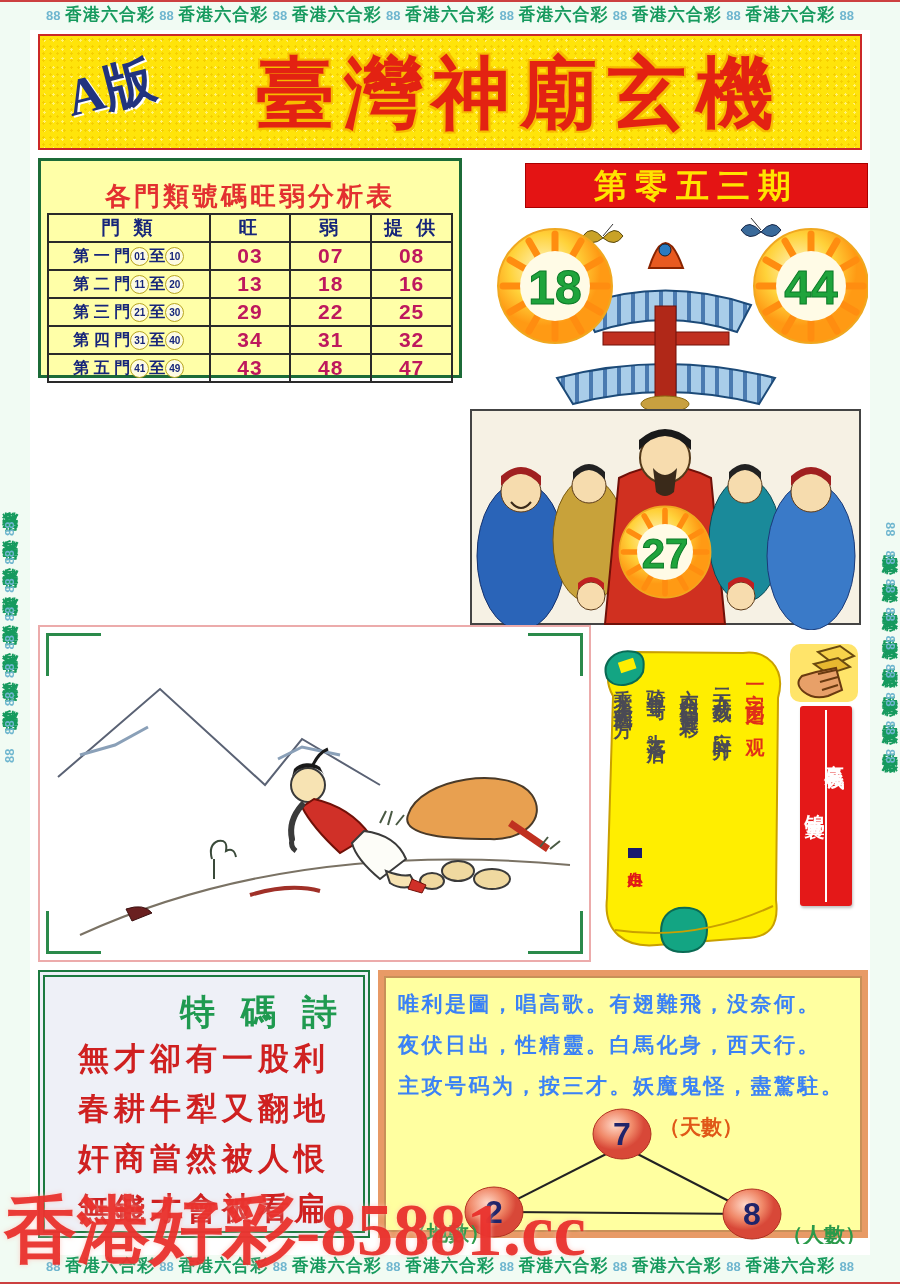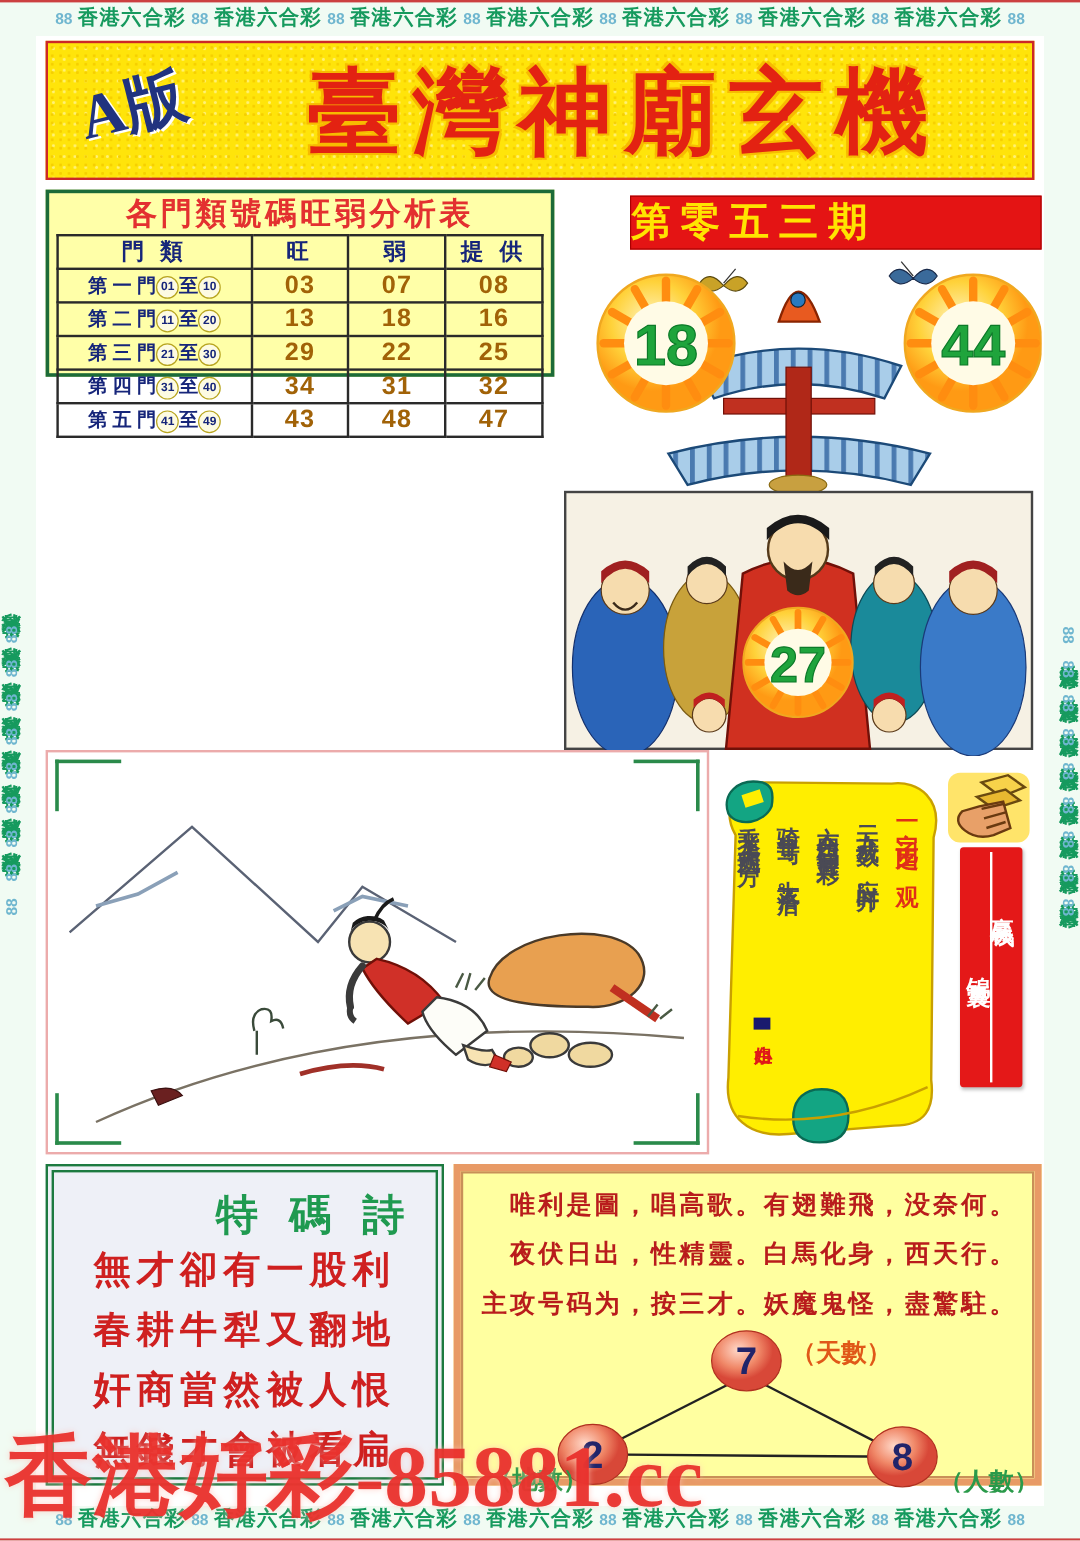--- a/index.html
+++ b/index.html
@@ -29,35 +29,35 @@
     background:#ffe40a;
     background-image:radial-gradient(#f5cf00 1px,transparent 1.4px),radial-gradient(#fff176 1px,transparent 1.4px);
     background-size:7px 7px,9px 9px;}
   .edition-badge{position:absolute;left:26px;top:18px;font-size:52px;font-weight:bold;color:#21337f;
     transform:rotate(-14deg);font-family:"Liberation Serif",serif;text-shadow:2px 2px 0 #ffffff;}
   .main-title{position:absolute;left:150px;top:12px;width:660px;text-align:center;font-size:78px;line-height:92px;
     font-family:"Liberation Serif",serif;font-weight:bold;color:#e32212;letter-spacing:10px;
     text-shadow:0 0 3px #f7bb00,2px 2px 0 #f7bb00,-2px -2px 0 #f7bb00,2px -2px 0 #f7bb00,-2px 2px 0 #f7bb00;}
 
   
-  .table-box{left:8px;top:128px;width:424px;height:156px;background:#ffffa8;border:3px solid #1c6b38;padding:2px 6px;}
+  .table-box{left:8px;top:128px;width:424px;height:220px;background:#ffffa8;border:3px solid #1c6b38;padding:20px 6px;}
   .table-title{color:#e33030;font-size:26px;font-weight:bold;text-align:center;letter-spacing:3px;
     font-family:"Liberation Serif",serif;line-height:32px;}
   table.analysis{border-collapse:collapse;width:100%;table-layout:fixed;}
   table.analysis th,table.analysis td{border:2px solid #2a2a2a;text-align:center;padding:0;height:26px;}
   table.analysis th{color:#16257a;font-size:19px;letter-spacing:4px;margin-top:16px;}
   td.gate{color:#16257a;font-weight:bold;font-size:16px;white-space:nowrap;margin-top:47px;}
   .circ{display:inline-block;width:17px;height:17px;line-height:17px;border:1px solid #b8a520;border-radius:50%;
     font-size:10px;font-weight:bold;color:#16257a;background:#fdfbe2;vertical-align:1px;}
-  td.num{color:#a16207;font-size:21px;font-weight:bold;letter-spacing:1px;}
+  td.num{color:#be185d;font-size:21px;font-weight:bold;letter-spacing:1px;}
   col.c-gate{width:40%;}
 
   
   .issue-banner{left:495px;top:133px;width:343px;height:45px;background:#e41414;border:1px solid #a00;
-    color:#ffe400;font-size:33px;font-weight:bold;line-height:45px;letter-spacing:8px;
+    color:#ffe400;font-size:33px;font-weight:bold;text-align:center;line-height:45px;letter-spacing:8px;
     font-family:"Liberation Serif",serif;}
 
   
   .art-box{left:433px;top:180px;width:405px;height:420px;}
 
   
   .kuihua-box{left:8px;top:340px;width:424px;height:246px;background:#fcfcf0;border:4px double #2a8a4a;}
   .kuihua-title{position:absolute;left:8px;top:14px;height:220px;writing-mode:vertical-rl;
     font-family:"Liberation Serif",serif;font-size:47px;font-weight:bold;color:#ffd900;
     -webkit-text-stroke:2px #e03030;text-shadow:0 0 1px #e03030;letter-spacing:8px;}
@@ -94,22 +94,22 @@
   
   .poem-box{left:8px;top:940px;width:332px;height:268px;background:#eef0f7;border:7px double #1c7a40;padding-top:12px;}
   .poem-title{color:#1f9a50;font-size:35px;font-weight:bold;text-align:right;letter-spacing:26px;
     font-family:"Liberation Serif",serif;margin-left:26px;}
   .poem-line{color:#cf2020;font-size:31px;font-weight:bold;text-align:center;letter-spacing:5px;
     font-family:Liberation Mono, monospace;line-height:50px;}
 
   
   .riddle-box{left:348px;top:940px;width:490px;height:268px;background:#ffffa0;border:6px solid #e89a66;
     box-shadow:inset 0 0 0 2px #c89058;padding:8px 14px 0 14px;}
-  .riddle-line{color:#b91c1c;font-size:21px;font-weight:bold;font-family:"Liberation Serif",serif;
-    letter-spacing:2.5px;line-height:41px;white-space:nowrap;text-align:right;}
+  .riddle-line{color:#3b82f6;font-size:21px;font-weight:bold;font-family:"Liberation Serif",serif;
+    letter-spacing:2.5px;line-height:41px;white-space:nowrap;}
   .triangle-wrap{position:absolute;left:0px;top:128px;width:478px;height:140px;}
 
   
   .watermark{position:absolute;left:4px;top:1182px;z-index:60;font-family:"Liberation Serif",serif;
     font-size:73px;font-weight:bold;color:rgba(232,45,40,.92);letter-spacing:0px;white-space:nowrap;
     text-shadow:0 0 5px rgba(255,190,180,.7);}
 </style>
 </head>
 <body>
 

